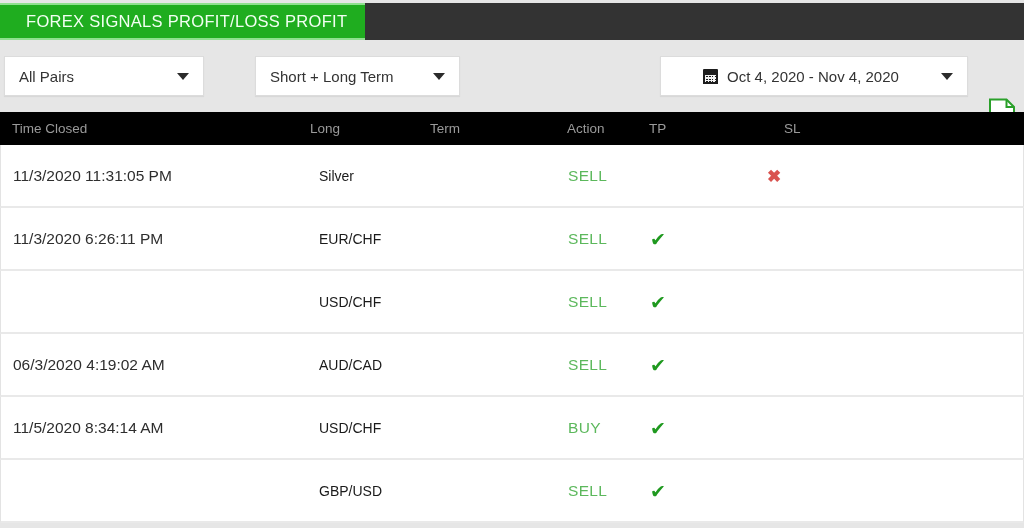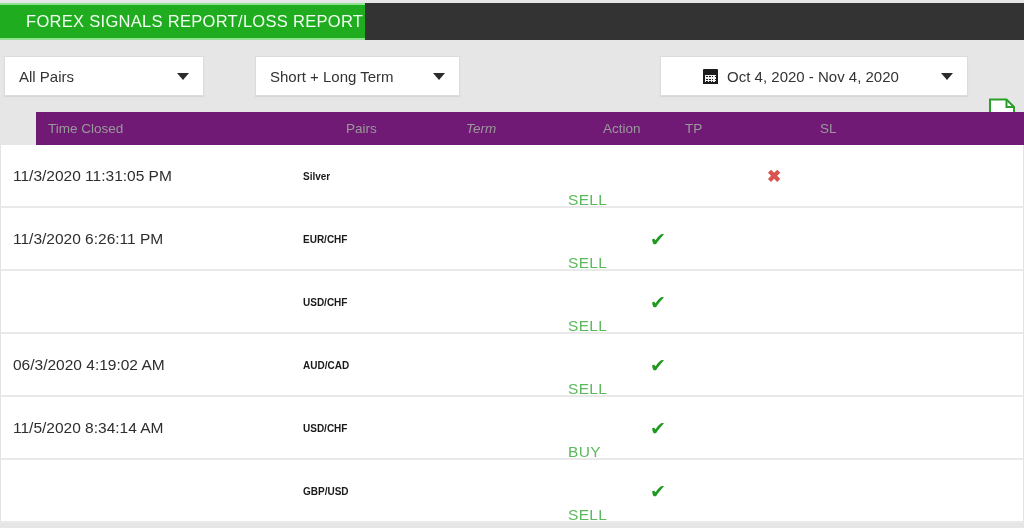--- a/index.html
+++ b/index.html
@@ -148,34 +148,33 @@
   #table-wrap {
     position: absolute;
     left: 0;
     top: 112px;
     width: 1024px;
     height: 416px;
     overflow: hidden;
   }
   #table-head {
     height: 33px;
-    background: #701a75;
-    position: relative;
-    margin-left: 36px;
+    background: #000000;
+    position: relative;
   }
   #table-head .th {
     position: absolute;
     top: 9px;
     font-size: 13.5px;
     color: #9a9a9a;
     white-space: nowrap;
   }
   .col-time  { left: 12px; }
   .col-pair  { left: 310px; }
-  .col-term  { left: 430px; font-style: italic; }
+  .col-term  { left: 430px; }
   .col-action{ left: 567px; }
   .col-tp    { left: 649px; }
   .col-sl    { left: 784px; }
 
   #table-body {
     position: relative;
     background: #b91c1c;
   }
   .row {
     position: relative;
@@ -191,57 +190,56 @@
     top: 50%;
     transform: translateY(-50%);
     white-space: nowrap;
   }
   .cell-time {
     left: 12px;
     font-size: 15.5px;
     color: #2e2e2e;
   }
   .cell-pair {
-    left: 302px;
-    font-size: 10px;
-    font-weight: bold;
+    left: 318px;
+    font-size: 14px;
+    font-weight: normal;
     color: #1a1a1a;
   }
   .cell-term {
     left: 430px;
     font-size: 15.5px;
     color: #2e2e2e;
   }
   .cell-action {
     left: 567px;
     font-size: 15.5px;
     color: #5cb85c;
     letter-spacing: 0.3px;
-    margin-top: 24px;
   }
   .cell-tp {
     left: 649px;
     font-size: 19px;
     color: #1f991f;
     line-height: 1;
   }
   .cell-sl {
     left: 766px;
     font-size: 17px;
     color: #d9534f;
     line-height: 1;
     font-weight: bold;
   }
 </style>
 </head>
 <body>
 
 <div id="titlebar">
   <div id="title-tab">
-    <span id="title-tab-label">FOREX SIGNALS REPORT/LOSS REPORT</span>
+    <span id="title-tab-label">FOREX SIGNALS PROFIT/LOSS PROFIT</span>
   </div>
 </div>
 
 <div id="toolbar">
 
   <div class="control" id="term-select">
     <span class="ctl-text">Short + Long Term</span>
     <span class="caret"></span>
   </div>
 
@@ -267,21 +265,21 @@
       <text x="14" y="25" font-family="'Liberation Serif', serif" font-size="15" font-weight="bold" text-anchor="middle" fill="#2aa02a">X</text>
     </svg>
   </div>
 
 </div>
 
 <div id="table-wrap">
 
   <div id="table-head">
     <span class="th col-time">Time Closed</span>
-    <span class="th col-pair">Pairs</span>
+    <span class="th col-pair">Long</span>
     <span class="th col-term">Term</span>
     <span class="th col-action">Action</span>
     <span class="th col-tp">TP</span>
     <span class="th col-sl">SL</span>
   </div>
 
   <div id="table-body">
 
     <div class="row">
       <span class="cell cell-time">11/3/2020 11:31:05 PM</span>

